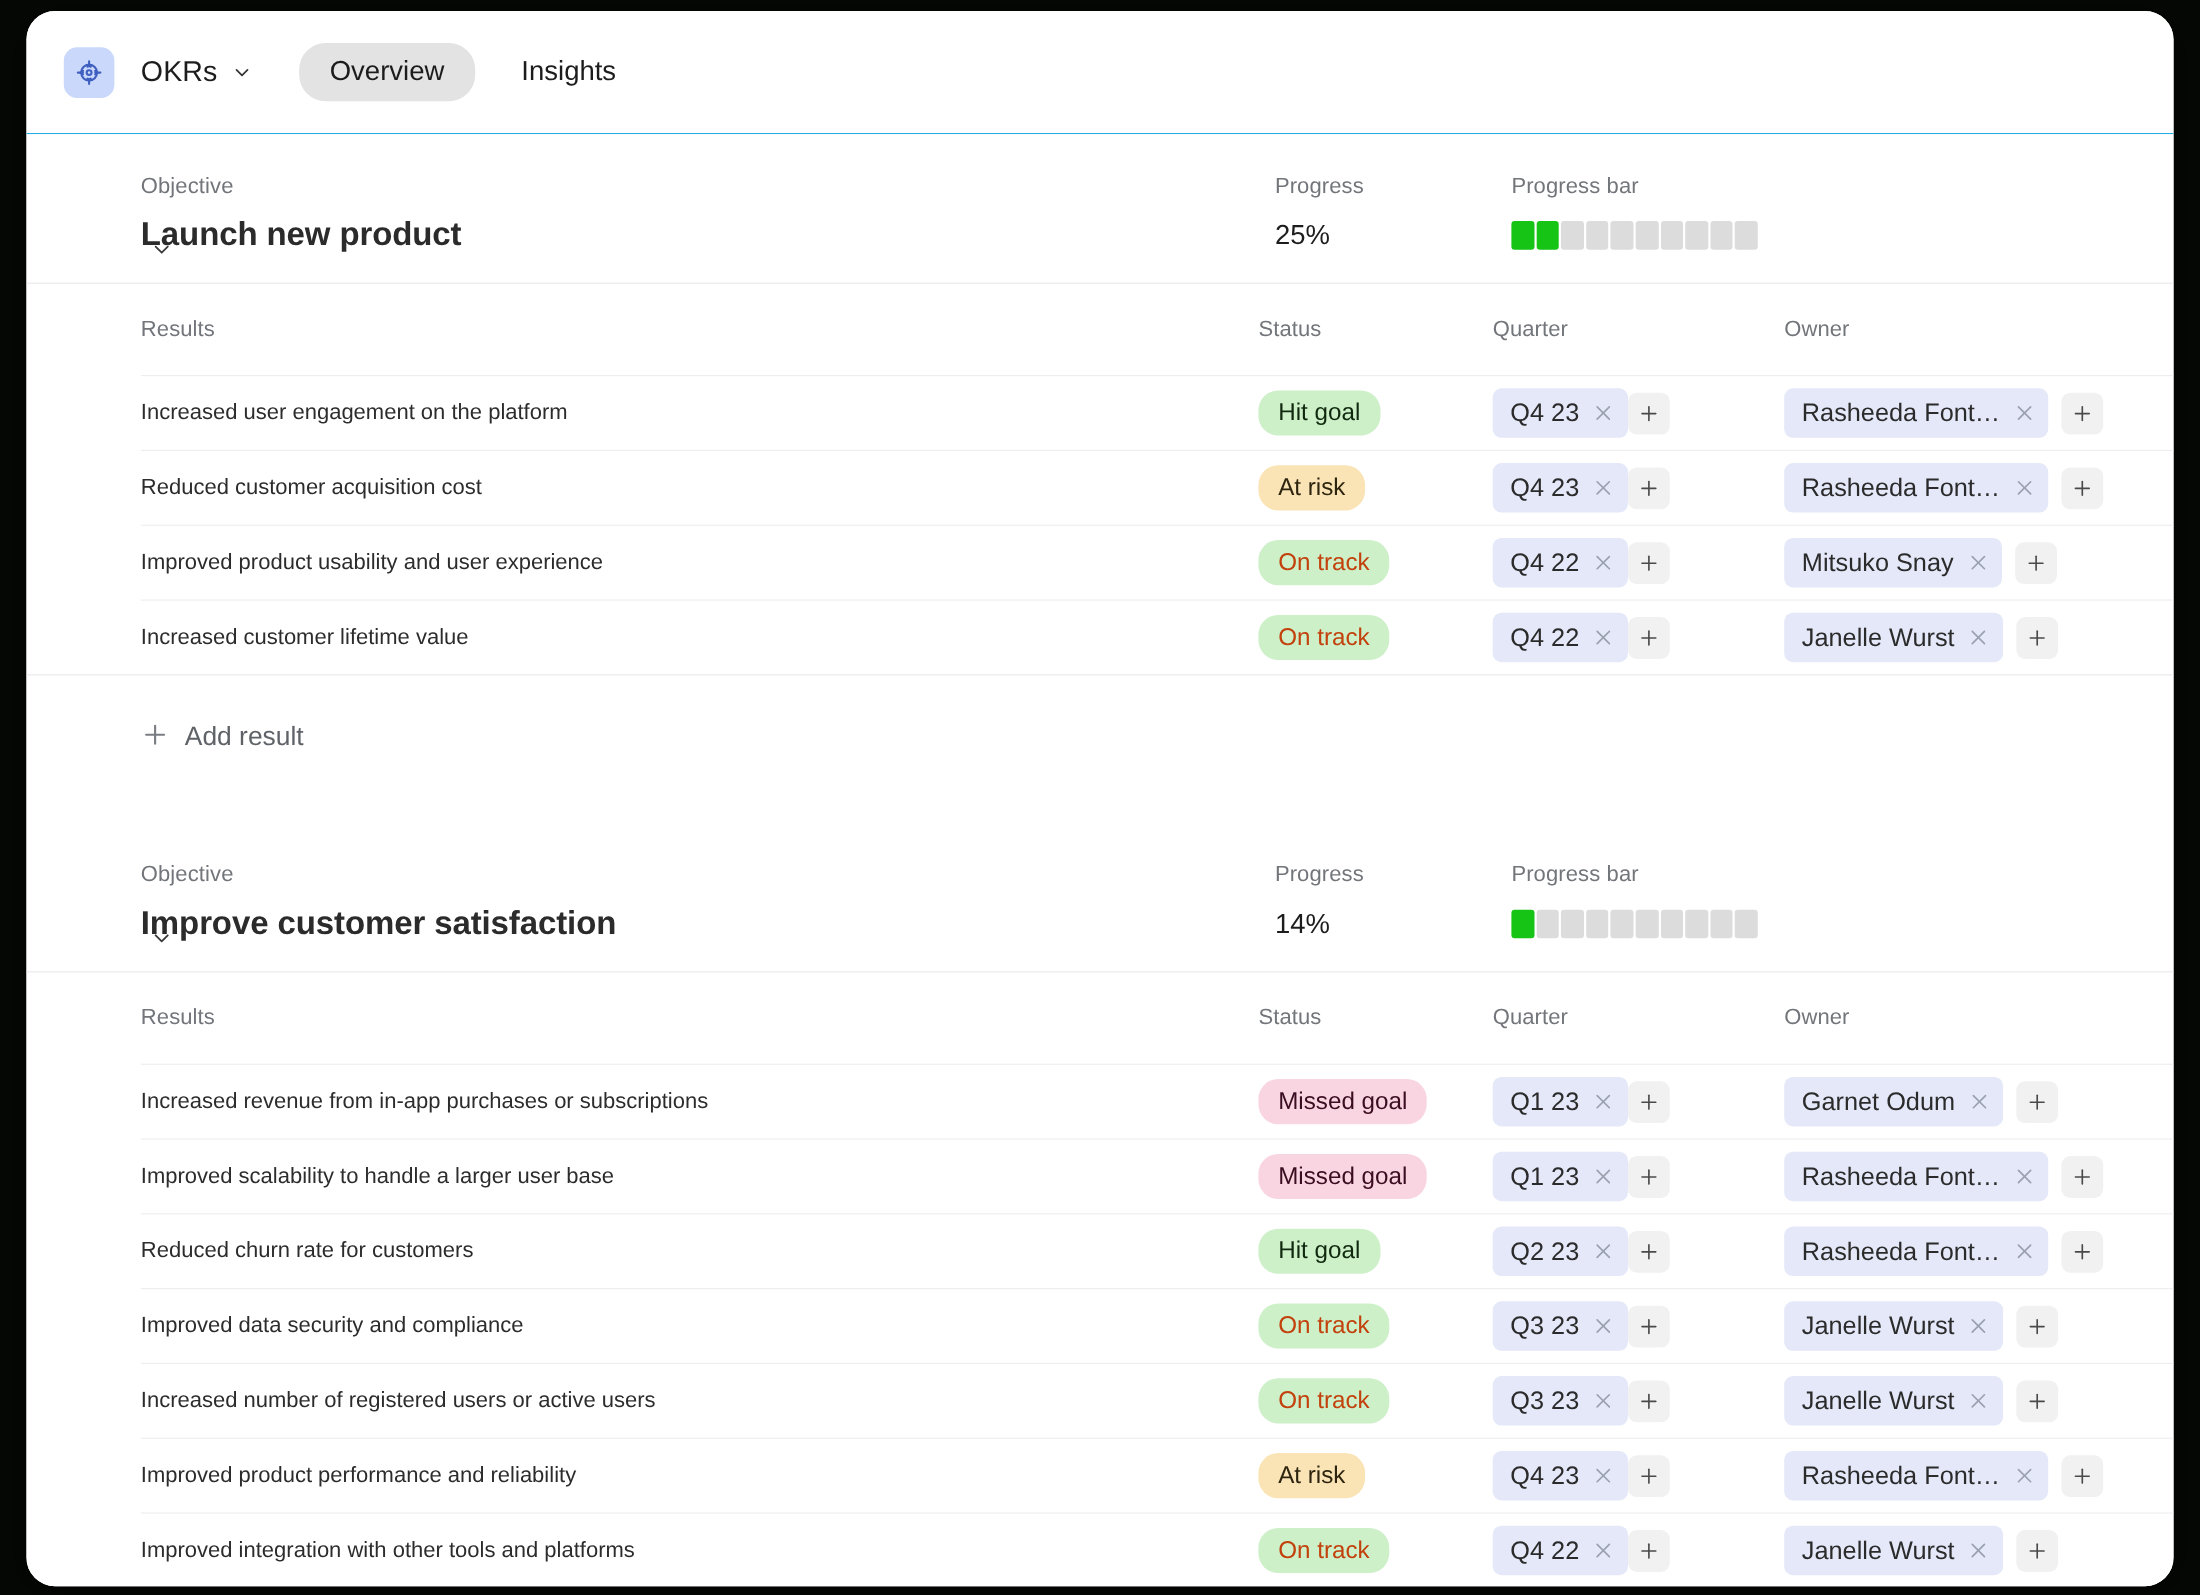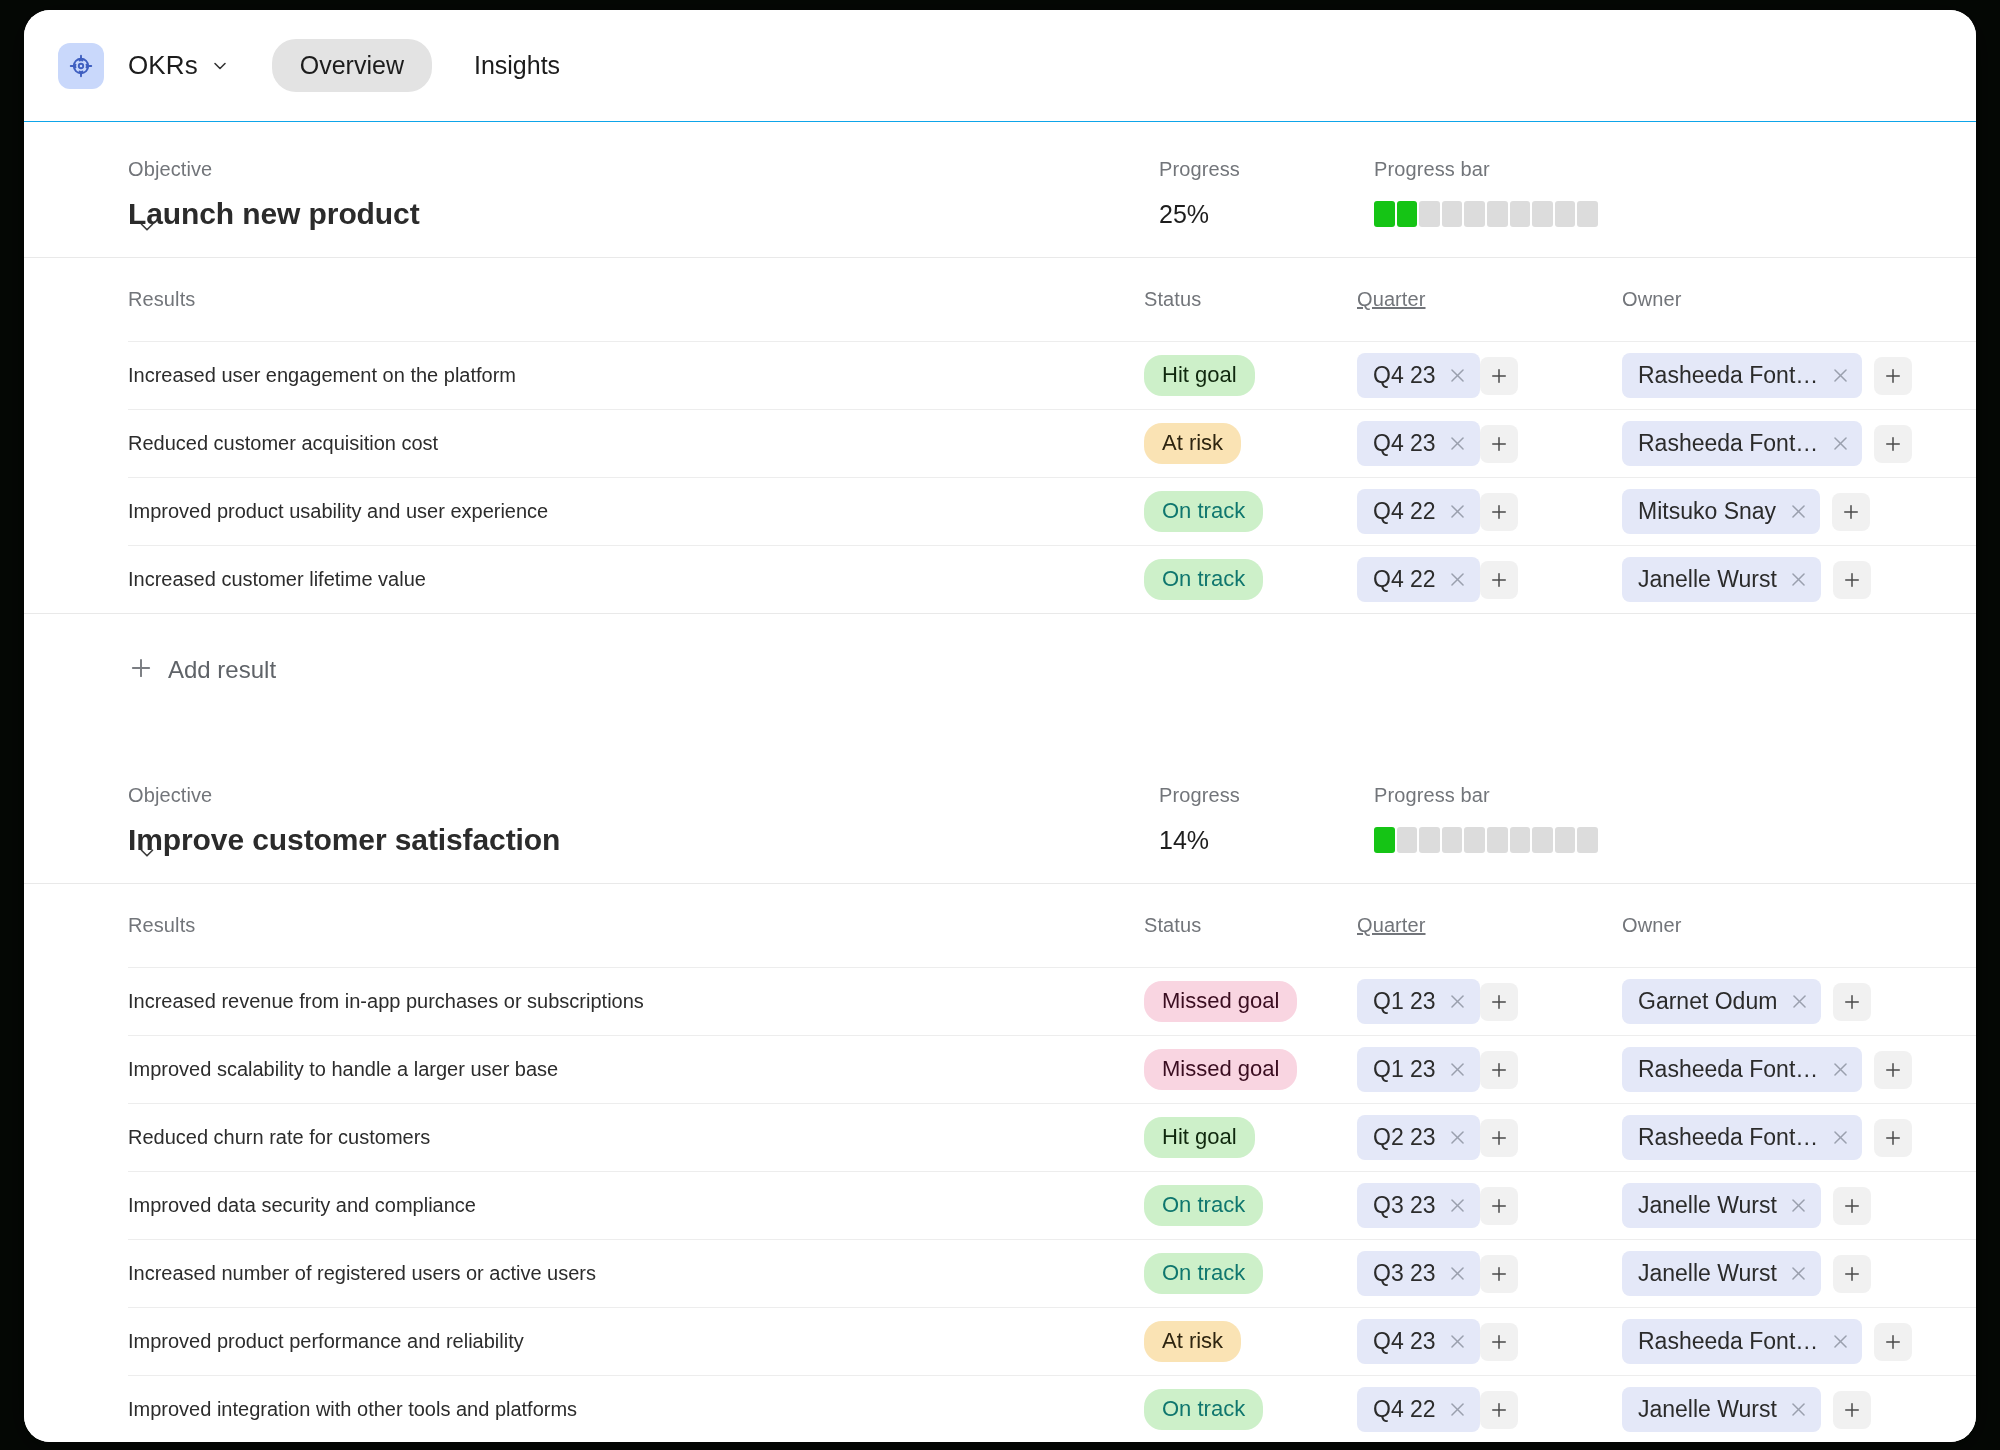--- a/index.html
+++ b/index.html
@@ -137,21 +137,21 @@
   .divider-inset { height: 1px; background: #ededed; margin-left: 104px; }
 
   
   .res-head {
     display: flex;
     align-items: flex-end;
     padding: 30px 40px 14px 104px;
   }
   .res-col-name { width: 1016px; flex: none; }
   .res-col-status { width: 213px; flex: none; }
-  .res-col-quarter { width: 265px; flex: none; text-decoration: underline; }
+  .res-col-quarter { width: 265px; flex: none; }
   .res-col-owner { flex: 1 1 auto; }
 
   .res-row {
     display: flex;
     align-items: center;
     padding: 0 40px 0 104px;
     height: 67px;
   }
   .res-name {
     font-size: 20px;
@@ -174,21 +174,21 @@
 
   .badge {
     display: inline-block;
     font-size: 22px;
     padding: 8px 18px 9px;
     border-radius: 18px;
     line-height: 1.08;
     white-space: nowrap;
   }
   .badge.hit      { background: #cdf0c9; color: #10280e; }
-  .badge.ontrack  { background: #cdf0c9; color: #0f766e; }
+  .badge.ontrack  { background: #cdf0c9; color: #c2410c; }
   .badge.atrisk   { background: #fae3b4; color: #2e2510; }
   .badge.missed   { background: #f9d5e1; color: #3a0d20; }
 
   .chip {
     display: inline-flex;
     align-items: center;
     gap: 12px;
     background: #e4e8f8;
     border-radius: 8px;
     padding: 9px 12px 9px 16px;

